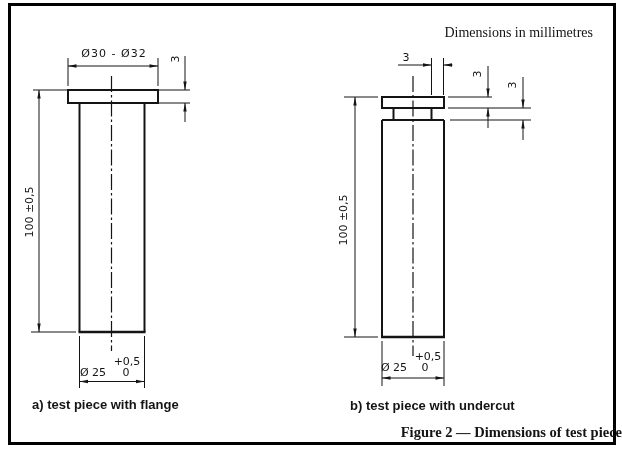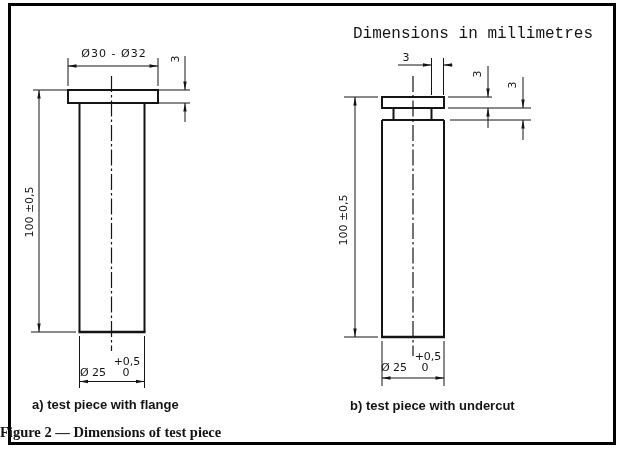--- a/index.html
+++ b/index.html
@@ -29,29 +29,29 @@
     transform:none;
     font-family:"Liberation Sans","DejaVu Sans",sans-serif;
     font-weight:bold;
     font-size:13px;
     white-space:nowrap;
     color:var(--ink);
   }
   .note {
     position:absolute;
     transform:none;
-    font-family:Liberation Mono, monospace;
-    font-size:16px;
+    font-family:Liberation Serif, serif;
+    font-size:14px;
     white-space:nowrap;
     color:var(--ink);
   }
   .caption {
     position:absolute;
     left:0; top:424px; width:622px;
-    text-align:left;
+    text-align:right;
     font-family:"Liberation Serif","DejaVu Serif",serif;
     font-weight:bold;
     font-size:14.5px;
     color:var(--ink);
   }
 </style>
 </head>
 <body>
 
 <svg class="canvas" width="622" height="450" viewBox="0 0 622 450">

